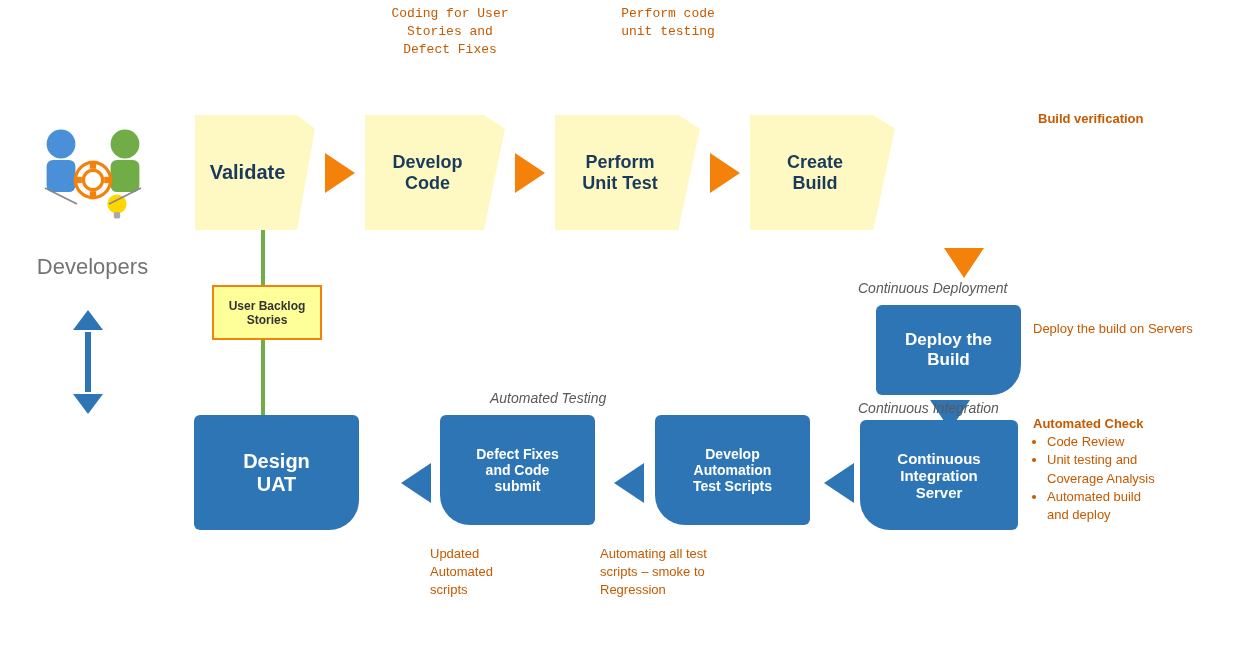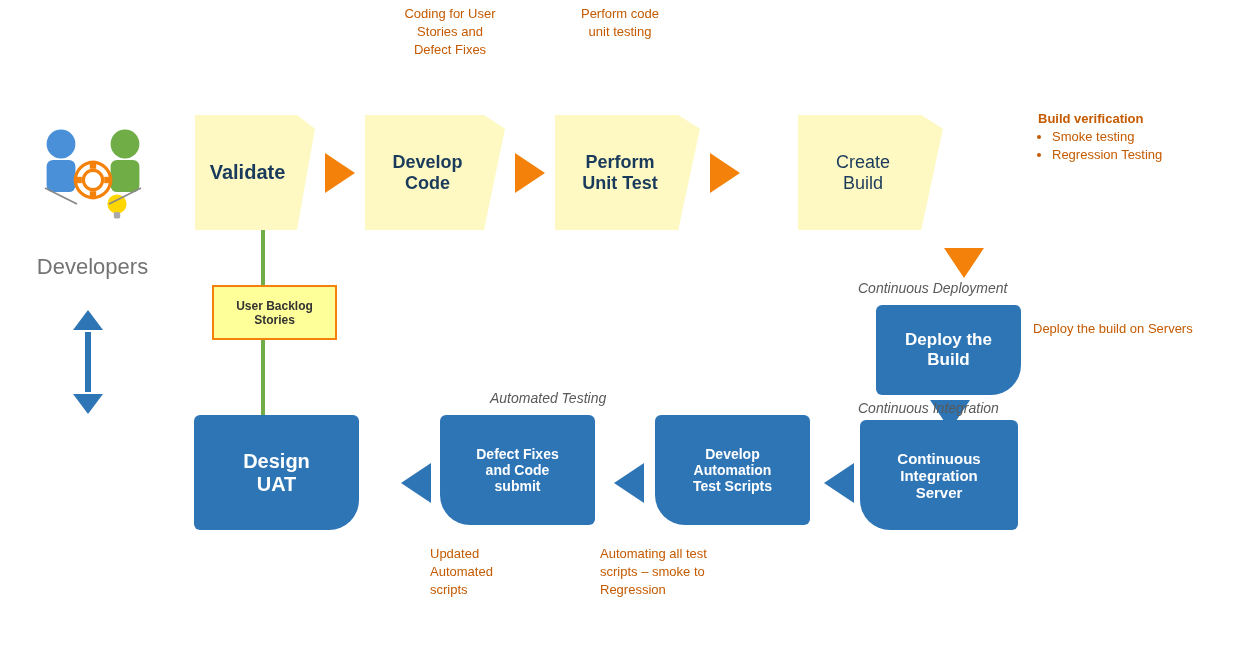--- a/index.html
+++ b/index.html
@@ -137,21 +137,22 @@
       width: 1255px;
       height: 649px;
     }
 
     
     .top-annotations {
       position: absolute;
       top: 5px;
       left: 385px;
       display: flex;
-      gap: 40px;
+      gap: 88px;
+      font-family: Liberation Mono, monospace;
     }
 
     
     .top-row {
       position: absolute;
       top: 115px;
       left: 195px;
       display: flex;
       align-items: center;
       gap: 10px;
@@ -291,21 +292,21 @@
       width: 4px;
       height: 185px;
       background: #70AD47;
     }
 
     
     .user-backlog-box {
       position: absolute;
       top: 285px;
       left: 212px;
-      width: 125px;
+      width: 110px;
       height: 55px;
       background: #FFFF99;
       border: 2px solid #F4820A;
       display: flex;
       align-items: center;
       justify-content: center;
       text-align: center;
       font-size: 12px;
       color: #333;
       font-weight: 600;
@@ -448,33 +449,29 @@
 
     <div class="arrow-right-orange"></div>
 
     <div class="orange-flag unit-box" style="font-size:18px; font-weight:bold; white-space:pre-line;">
       <span>Perform
 Unit Test</span>
     </div>
 
     <div class="arrow-right-orange"></div>
 
-    <div class="orange-flag build-box" style="font-size:18px; font-weight:normal; white-space:pre-line;margin-left:48px;">
+    <div class="orange-flag build-box" style="font-size:18px; font-weight:bold; white-space:pre-line;">
       <span>Create
 Build</span>
     </div>
 
   </div>
 
   <div class="right-build-ann annotation-orange">
     <div style="font-weight:bold;">Build verification</div>
-    <ul>
-      <li>Smoke testing</li>
-      <li>Regression Testing</li>
-    </ul>
   </div>
 
   <div class="green-line"></div>
 
   <div class="user-backlog-box">
     <span style="white-space:pre-line;">User Backlog
 Stories</span>
   </div>
 
   <div class="down-arr-orange">
@@ -500,20 +497,30 @@
   <div class="cont-int-label">Continuous Integration</div>
 
   <div class="ci-server-box">
     <div class="blue-wave-bottom" style="width:158px; height:110px; font-size:15px; white-space:pre-line;">
       <span>Continuous
 Integration
 Server</span>
     </div>
   </div>
 
+  <div class="ci-ann annotation-orange">
+    <div style="font-weight:bold;">Automated Check</div>
+    <ul>
+      <li>Code Review</li>
+      <li style="white-space:pre-line;">Unit testing and
+Coverage Analysis</li>
+      <li style="white-space:pre-line;">Automated build
+and deploy</li>
+    </ul>
+  </div>
 
   <div class="left-arr-1">
     <div class="arrow-left-blue"></div>
   </div>
 
   <div class="cont-test-label">Automated Testing</div>
 
   <div class="auto-test-box">
     <div class="blue-wave-bottom" style="width:155px; height:110px; font-size:14px; white-space:pre-line;">
       <span>Develop

